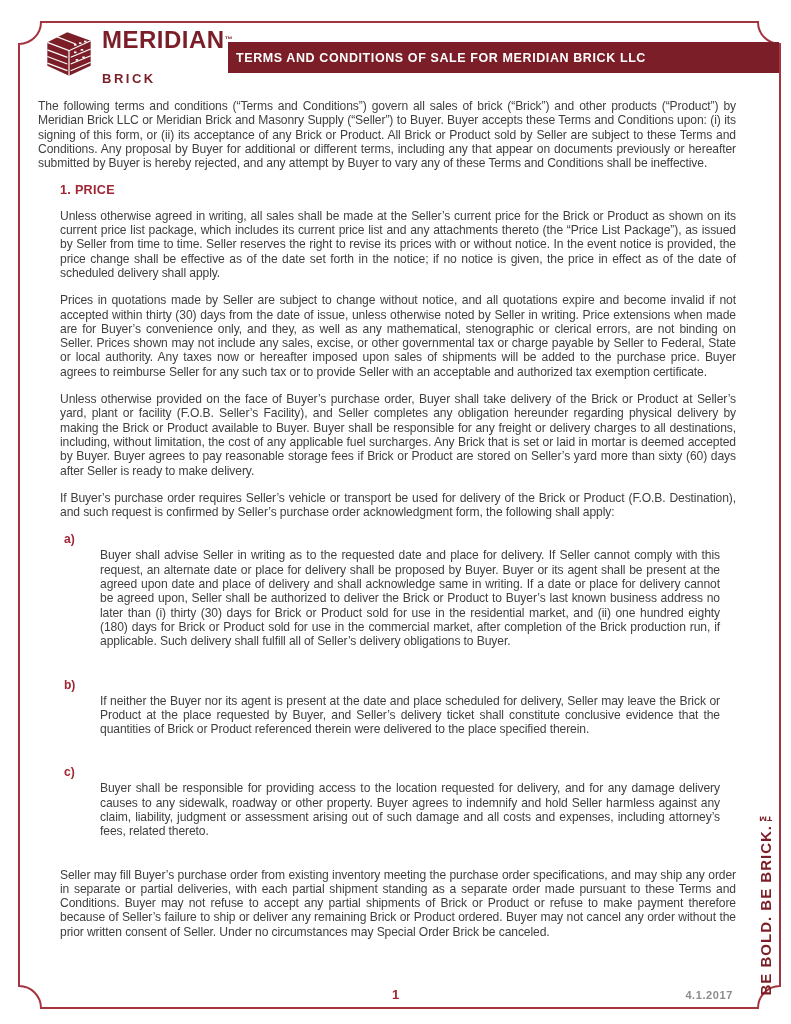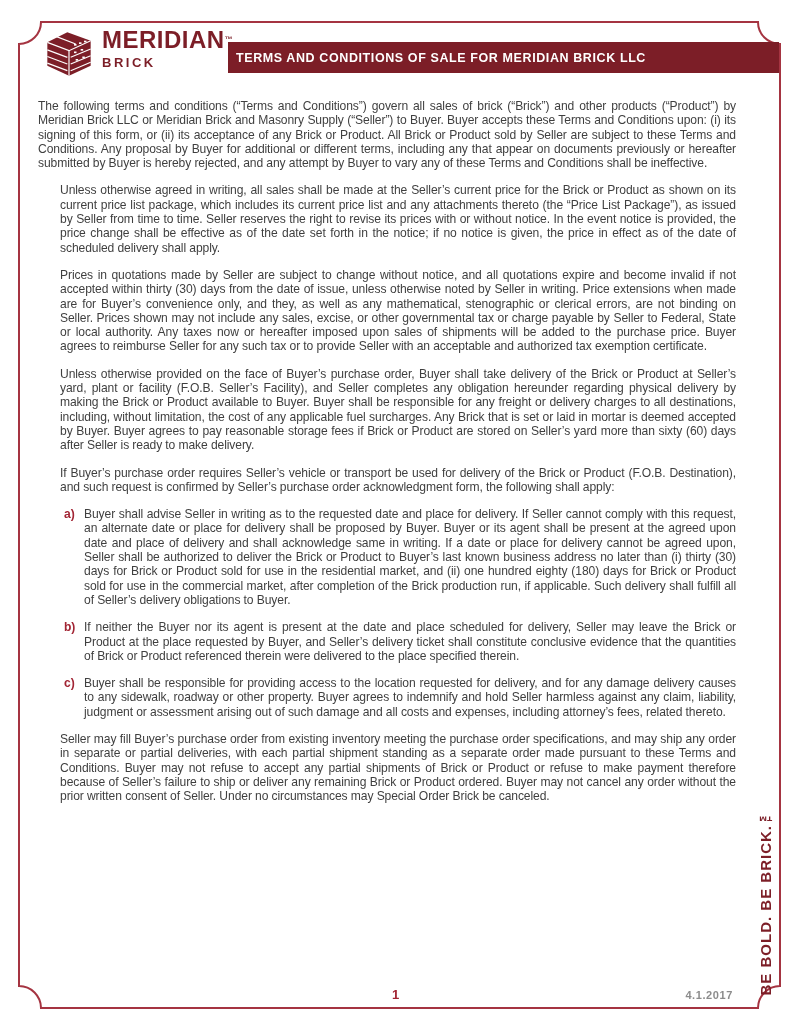--- a/index.html
+++ b/index.html
@@ -12,21 +12,21 @@
     color:#3f3f3f;
   }
   
   .frame{position:absolute;inset:0;pointer-events:none;}
   
   .logo{position:absolute;left:44px;top:28px;display:flex;align-items:flex-start;}
   .logo svg{display:block;}
   .logo-text{margin-left:8px;line-height:1;}
   .brand-name{font-size:24px;font-weight:bold;color:#7c1e27;letter-spacing:.5px;}
   .brand-tm{font-size:8px;vertical-align:super;font-weight:bold;color:#7c1e27;}
-  .brand-sub{font-size:13px;font-weight:bold;color:#7c1e27;letter-spacing:2.5px;margin-top:4px;}
+  .brand-sub{font-size:13px;font-weight:bold;color:#7c1e27;letter-spacing:2.5px;margin-top:20px;}
   .banner{
     position:absolute;left:228px;top:42px;width:551px;height:31px;
     background:#7c1e27;display:flex;align-items:center;
   }
   .banner-title{
     color:#ffffff;font-size:12.5px;font-weight:bold;letter-spacing:.6px;
     padding-left:8px;white-space:nowrap;
   }
   
   .content{
@@ -34,21 +34,21 @@
     font-size:12.1px;line-height:14.3px;letter-spacing:-0.1px;
   }
   .content p{margin:0 0 13px;text-align:justify;}
   h2.sec-head{
     color:#a22534;font-size:12.6px;font-weight:bold;letter-spacing:.3px;
     margin:2px 0 11px 22px;
   }
   .sec{margin-left:22px;}
   .li{display:flex;margin:0 0 13px;}
   .li .mark{flex:0 0 24px;color:#a22534;font-weight:bold;padding-left:4px;box-sizing:border-box;}
-  .li p{flex:1;margin:0;text-align:justify;}
+  .li p{flex:1;margin:16px;text-align:justify;}
   
   .vertical-brand{
     position:absolute;right:17px;bottom:28px;
     writing-mode:vertical-rl;transform:rotate(180deg);
     color:#7c1e27;font-size:15px;font-weight:bold;letter-spacing:1px;
     white-space:nowrap;
   }
   
   .page-num{
     position:absolute;left:0;right:0;bottom:22px;text-align:center;
@@ -102,20 +102,21 @@
   </div>
 
   <div class="banner">
     <span class="banner-title">TERMS AND CONDITIONS OF SALE FOR MERIDIAN BRICK LLC</span>
   </div>
 
   <div class="content">
 
     <p>The following terms and conditions (“Terms and Conditions”) govern all sales of brick (“Brick”) and other products (“Product”) by Meridian Brick LLC or Meridian Brick and Masonry Supply (“Seller”) to Buyer. Buyer accepts these Terms and Conditions upon: (i) its signing of this form, or (ii) its acceptance of any Brick or Product.  All Brick or Product sold by Seller are subject to these Terms and Conditions. Any proposal by Buyer for additional or different terms, including any that appear on documents previously or hereafter submitted by Buyer is hereby rejected, and any attempt by Buyer to vary any of these Terms and Conditions shall be ineffective.</p>
 
+    <h2 class="sec-head">1. PRICE</h2>
     <div class="sec">
       <p>Unless otherwise agreed in writing, all sales shall be made at the Seller’s current price for the Brick or Product as shown on its current price list package, which includes its current price list and any attachments thereto (the “Price List Package”), as issued by Seller from time to time.  Seller reserves the right to revise its prices with or without notice.  In the event notice is provided, the price change shall be effective as of the date set forth in the notice; if no notice is given, the price in effect as of the date of scheduled delivery shall apply.</p>
       <p>Prices in quotations made by Seller are subject to change without notice, and all quotations expire and become invalid if not accepted within thirty (30) days from the date of issue, unless otherwise noted by Seller in writing. Price extensions when made are for Buyer’s convenience only, and they, as well as any mathematical, stenographic or clerical errors, are not binding on Seller. Prices shown may not include any sales, excise, or other governmental tax or charge payable by Seller to Federal, State or local authority. Any taxes now or hereafter imposed upon sales of shipments will be added to the purchase price. Buyer agrees to reimburse Seller for any such tax or to provide Seller with an acceptable and authorized tax exemption certificate.</p>
     </div>
 
     <div class="sec">
       <p>Unless otherwise provided on the face of Buyer’s purchase order, Buyer shall take delivery of the Brick or Product at Seller’s yard, plant or facility (F.O.B. Seller’s Facility), and Seller completes any obligation hereunder regarding physical delivery by making the Brick or Product available to Buyer. Buyer shall be responsible for any freight or delivery charges to all destinations, including, without limitation, the cost of any applicable fuel surcharges. Any Brick that is set or laid in mortar is deemed accepted by Buyer. Buyer agrees to pay reasonable storage fees if Brick or Product are stored on Seller’s yard more than sixty (60) days after Seller is ready to make delivery.</p>
       <p>If Buyer’s purchase order requires Seller’s vehicle or transport be used for delivery of the Brick or Product (F.O.B. Destination), and such request is confirmed by Seller’s purchase order acknowledgment form, the following shall apply:</p>
       <div class="li">
         <span class="mark">a)</span>

